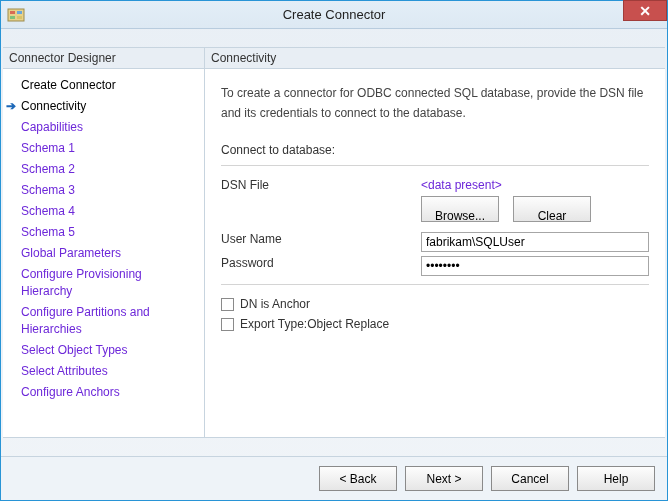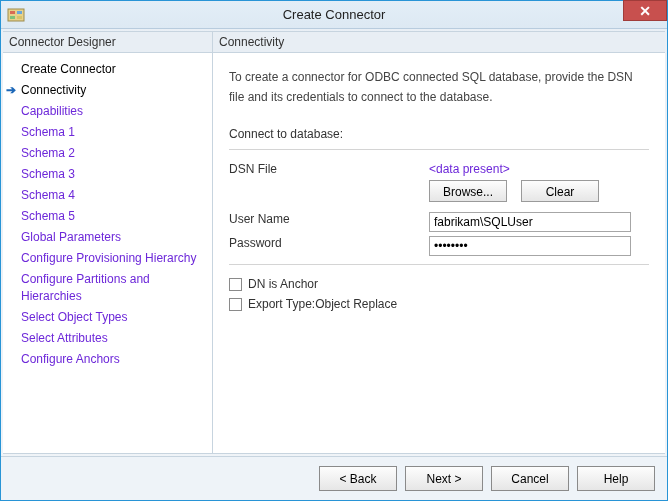--- a/index.html
+++ b/index.html
@@ -1,17 +1,17 @@
 <!DOCTYPE html>
 <html><head>
 <meta charset="utf-8">
 <style>
 * { box-sizing: border-box; }
 body { margin:0; font-family:"Segoe UI",Tahoma,sans-serif; font-size:12px; background:#fff; }
-.window { width:668px; height:501px; border:1px solid #2894d6; display:flex; flex-direction:column; background:linear-gradient(#e9eff5,#f0f4f8); }
+.window { width:668px; height:501px; border:1px solid #2894d6; display:flex; flex-direction:column; background:linear-gradient(#e9eff5,#f0f4f8);gap:16px; }
 .titlebar { height:28px; background:linear-gradient(#e3eef7,#dde9f3); display:flex; align-items:center; position:relative; border-bottom:1px solid #b8ccde; }
 .titlebar .sysicon { width:18px; height:18px; margin-left:6px; display:inline-block; }
 .titlebar .sysicon svg { width:18px; height:18px; }
 .title { position:absolute; left:0; right:0; text-align:center; color:#222; font-size:13px; }
 .closebtn { position:absolute; right:0; top:-1px; width:44px; height:21px; background:#c8504e; border:1px solid #a03c3a; color:#fff; display:flex; align-items:center; justify-content:center; font-size:14px; font-weight:bold; cursor:default; }
 .body { flex:1; display:flex; border-top:1px solid #c7d4df; border-bottom:1px solid #c7d4df; background:#fff; margin:2px; }
 .sidebar { width:210px; border-right:1px solid #c7d4df; display:flex; flex-direction:column; background:#fff; }
 .panehdr { background:#e8eef4; border-bottom:1px solid #c7d4df; padding:3px 6px; color:#333; }
 .navlist { padding:6px 10px 6px 18px; overflow:auto; flex:1; }
 .navitem { padding:2px 0; color:#6d28d9; cursor:default; position:relative; line-height:17px; }
@@ -20,22 +20,22 @@
 .navitem.current .arrow { position:absolute; left:-15px; top:2px; color:#1d68b8; font-weight:bold; }
 .main { flex:1; display:flex; flex-direction:column; background:#fff; }
 .content { flex:1; padding:14px 16px 10px 16px; color:#333; }
 .desc { color:#444; margin-bottom:20px; line-height:20px; }
 .section-lbl { color:#333; margin-bottom:8px; }
 .divider { border-top:1px solid #d4d4d4; margin:8px 0 12px 0; }
 .row { display:flex; align-items:flex-start; margin:4px 0; }
 .lbl { width:200px; color:#333; }
 .valtxt { color:#6d28d9; }
 .btnrow { display:flex; gap:14px; margin:4px 0 10px 200px; }
-.wbtn { min-width:78px; height:22px; background:linear-gradient(#fdfdfd,#e6e6e6); border:1px solid #9a9a9a; font-size:12px; padding:4px 8px; cursor:default; font-family:inherit; }
-.txtinput { width:202px; height:20px; border:1px solid #a6a6a6; font-size:12px; padding:1px 4px; font-family:inherit; }
+.wbtn { min-width:78px; height:22px; background:linear-gradient(#fdfdfd,#e6e6e6); border:1px solid #9a9a9a; font-size:12px; padding:12px 8px; cursor:default; font-family:inherit; }
+.txtinput { width:228px; height:20px; border:1px solid #a6a6a6; font-size:12px; padding:1px 4px; font-family:inherit; }
 .chkrow { display:flex; align-items:flex-end; gap:6px; margin:6px 0; }
 .chkbox { width:13px; height:13px; border:1px solid #8a8a8a; background:#fff; }
 .footer { height:44px; display:flex; align-items:center; justify-content:flex-end; padding:0 12px; gap:8px; background:#eef3f8; border-top:1px solid #c7d4df; }
 .footbtn { width:78px; height:25px; background:linear-gradient(#fdfdfd,#e6e6e6); border:1px solid #8a8a8a; font-size:12px; cursor:default; font-family:inherit; }
 </style>
 </head>
 <body>
 
 <div class="window">
   <div class="titlebar">

